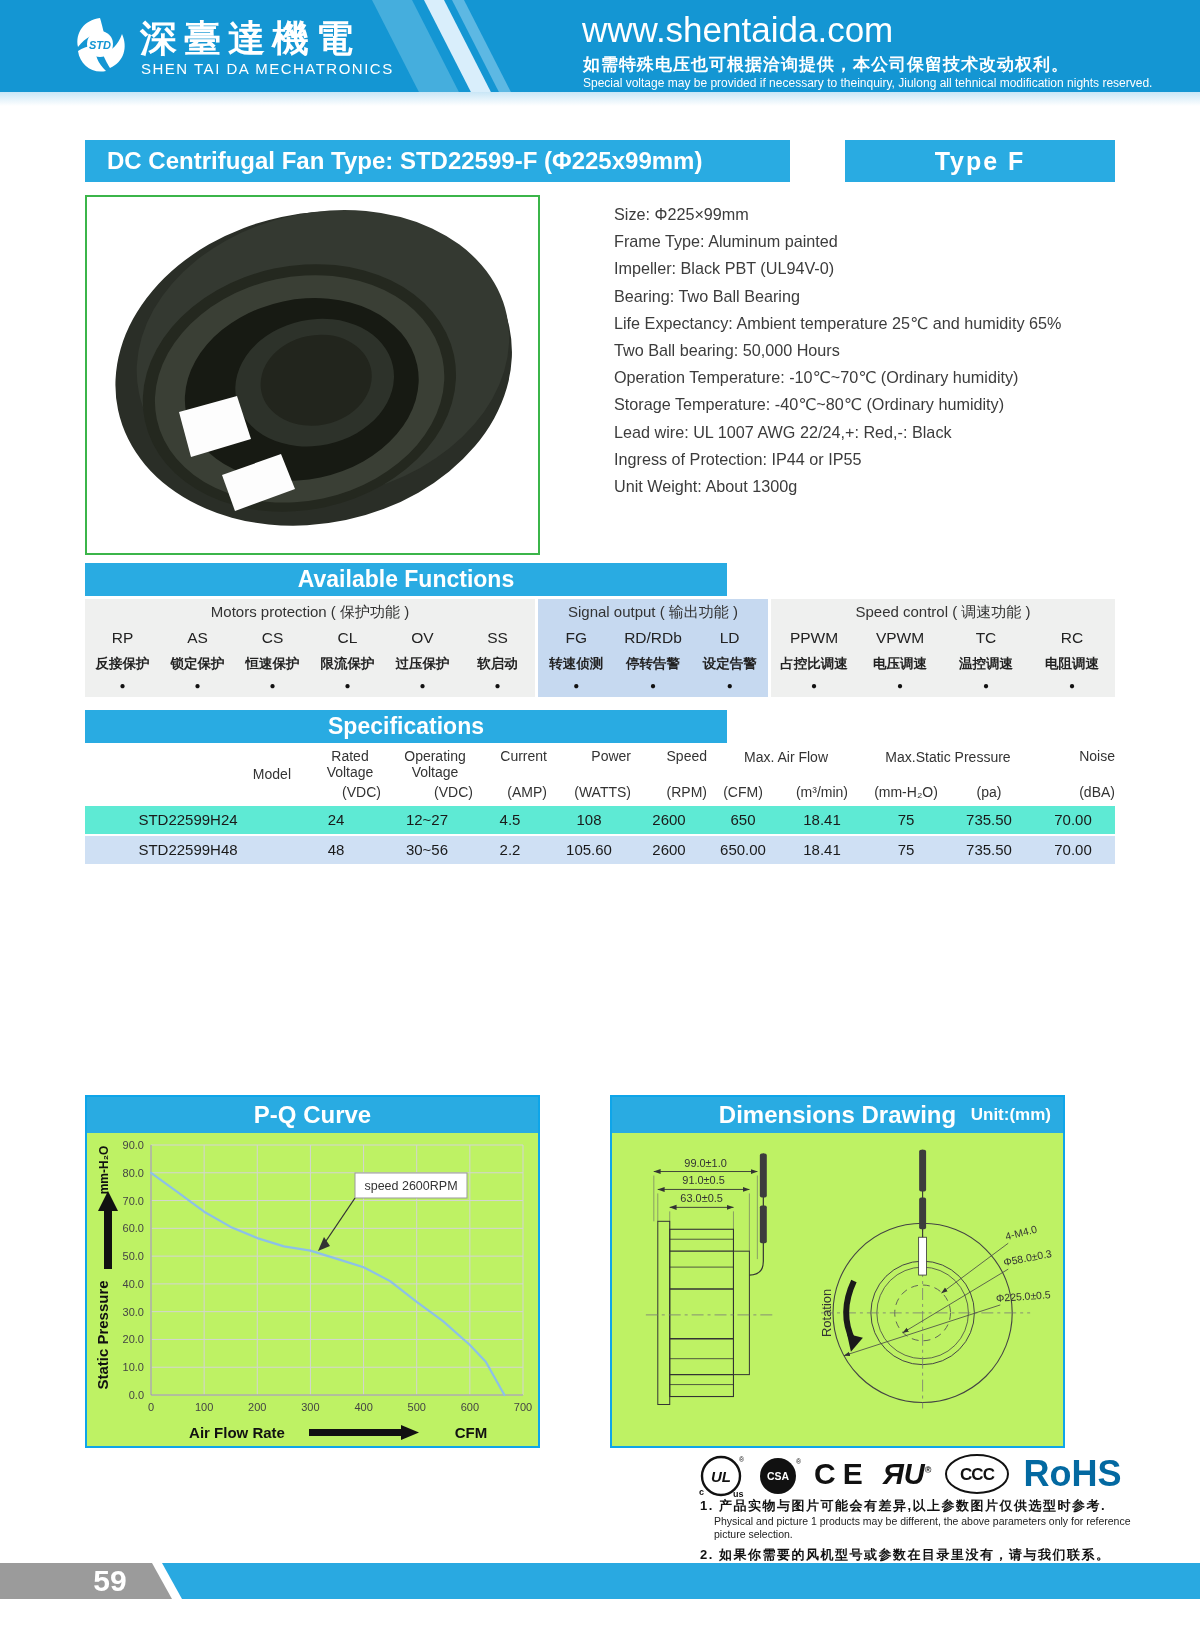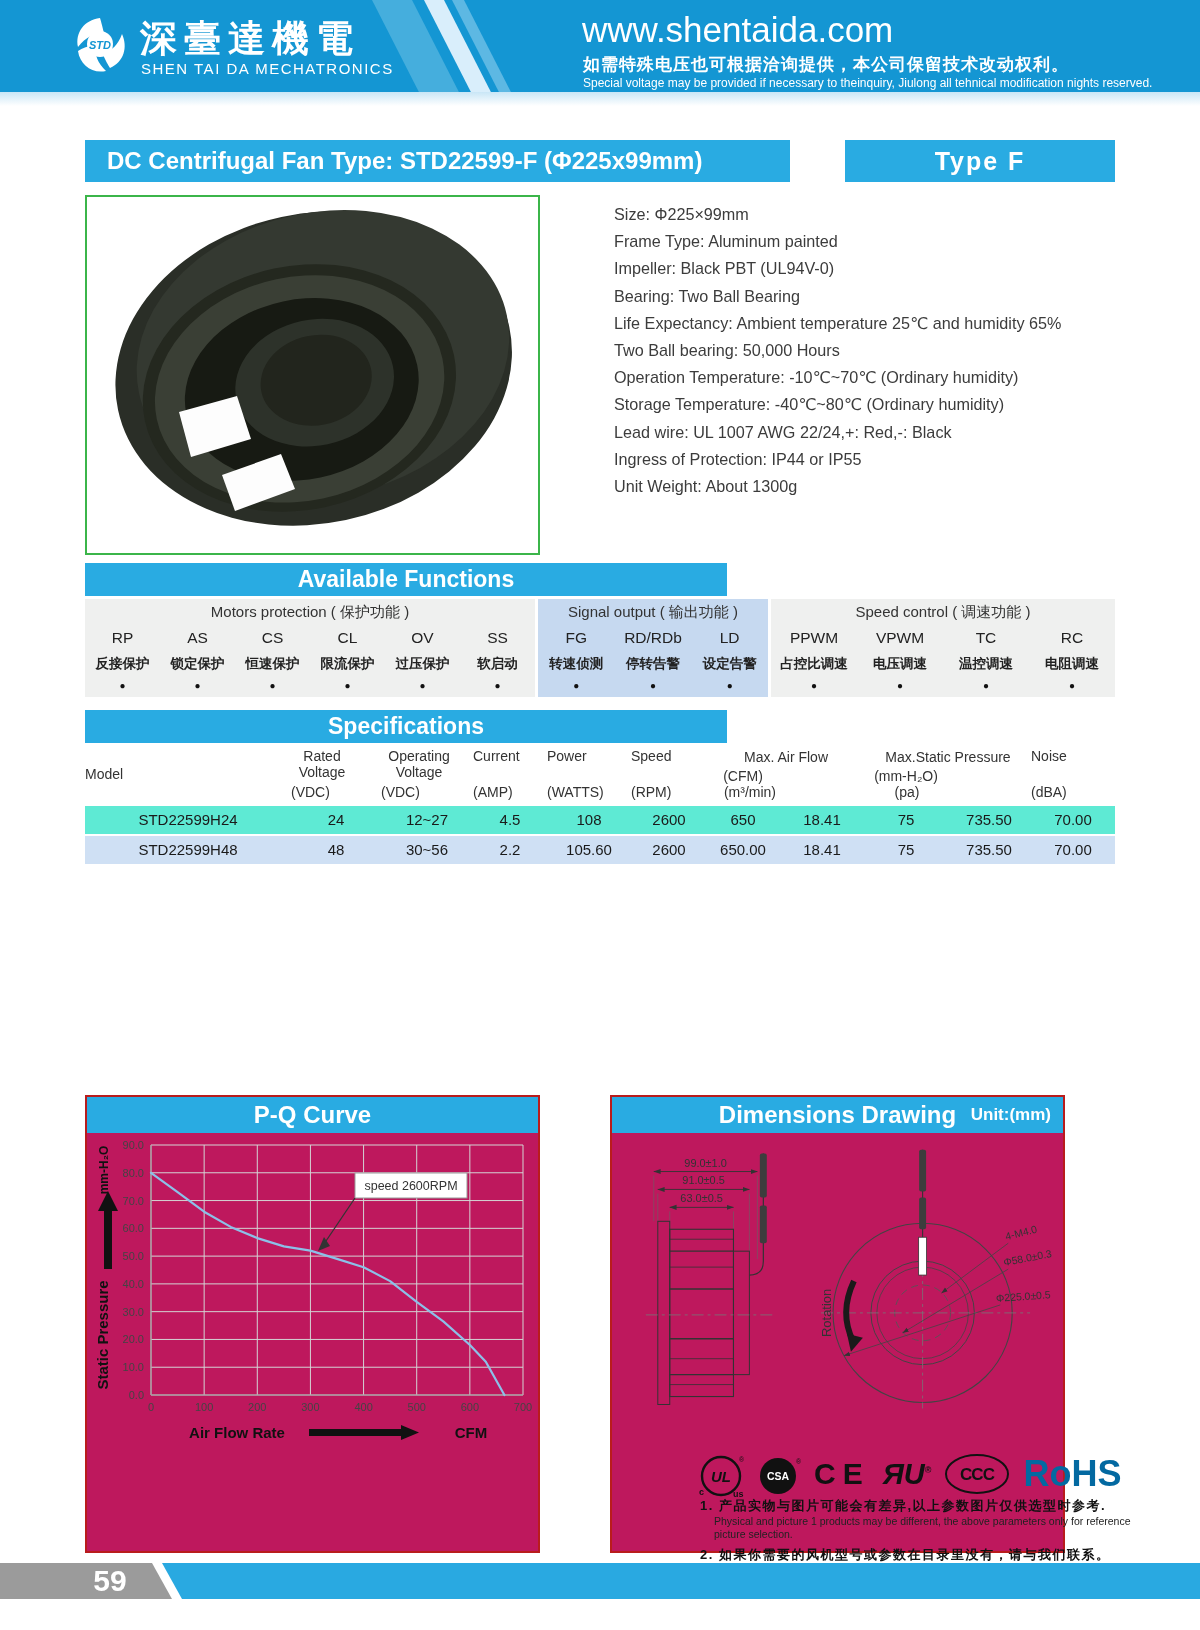--- a/index.html
+++ b/index.html
@@ -44,38 +44,38 @@
   .fg-grid { display:grid; }
   .g6 { grid-template-columns:repeat(6,1fr); } .g3 { grid-template-columns:repeat(3,1fr); } .g4 { grid-template-columns:repeat(4,1fr); }
   .fcode { height:26px; line-height:26px; text-align:center; font-size:15.5px; color:#222; }
   .fcn { height:26px; line-height:26px; text-align:center; font-size:13.5px; font-weight:bold; color:#222; }
   .fdot { height:20px; line-height:18px; text-align:center; font-size:10px; color:#111; }
 
   
   .stable { position:absolute; left:85px; top:746px; width:1030px; }
   .sgrid { display:grid; grid-template-columns:206px 90px 92px 74px 84px 76px 72px 86px 82px 84px 84px; }
   .shead { height:58px; align-items:stretch; color:#333; font-size:14px; }
-  .sh-col { display:flex; flex-direction:column; align-items:flex-start; justify-content:space-between; padding:3px 0 4px; text-align:center; }
+  .sh-col { display:flex; flex-direction:column; align-items:flex-end; justify-content:space-between; padding:3px 0 4px; text-align:center; }
   .sh-mid { justify-content:center; }
   .sh-l { line-height:1.12; }
   .sh-w62 { max-width:62px; } .sh-w76 { max-width:76px; }
   .sh-group { display:flex; flex-direction:column; justify-content:space-between; padding:3px 0 4px; }
   .sh-group .lbl { text-align:center; }
-  .sh-units { display:flex;flex-direction:column; }
+  .sh-units { display:flex; }
   .sh-units div { text-align:center; }
   .au1 { width:72px; } .au2 { width:86px; } .pu1 { width:82px; } .pu2 { width:84px; }
   .scn { height:30px; line-height:30px; background:#c4d8ef; font-size:15px; font-weight:bold; color:#1a1a1a; margin-top:2px; }
   .scn div, .sdrow div { text-align:center; }
   .span2a { grid-column:7/9; } .span2b { grid-column:9/11; }
   .sdrow { height:28px; line-height:28px; font-size:15px; color:#1a1a1a; margin-top:2px; }
   .row-gray { background:#5eead4; }
   .row-blue { background:#cfe0f4; }
 
   
-  .gbox { position:absolute; top:1095px; width:455px; height:458px; border:2px solid #b91c1c; background:#be185d; }
+  .gbox { position:absolute; top:1095px; width:455px; height:353px; border:2px solid #0ea5e9; background:#bef264; }
   .gbox-l { left:85px; } .gbox-r { left:610px; }
   .gbox-title { position:relative; height:36px; background:#29abe2; color:#fff; font-size:24px; font-weight:bold; line-height:36px; text-align:center; }
   .unitlbl { position:absolute; right:12px; top:0; font-size:17px; font-weight:bold; line-height:36px; }
 
   
   .certs { position:absolute; left:698px; top:1452px; height:44px; display:flex; align-items:center; gap:13px; }
   .ce-txt { font-size:30px; font-weight:bold; letter-spacing:7px; color:#111; }
   .ulr-txt { font-size:29px; font-weight:bold; font-style:italic; color:#111; }
   .ulr-txt sup { font-size:9px; font-style:normal; }
   .rohs-txt { font-size:36px; font-weight:bold; color:#0369a1; }

